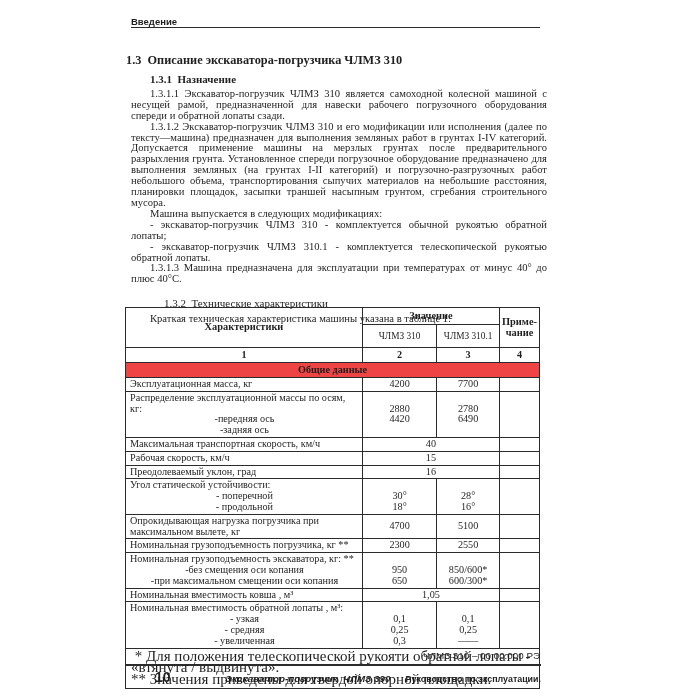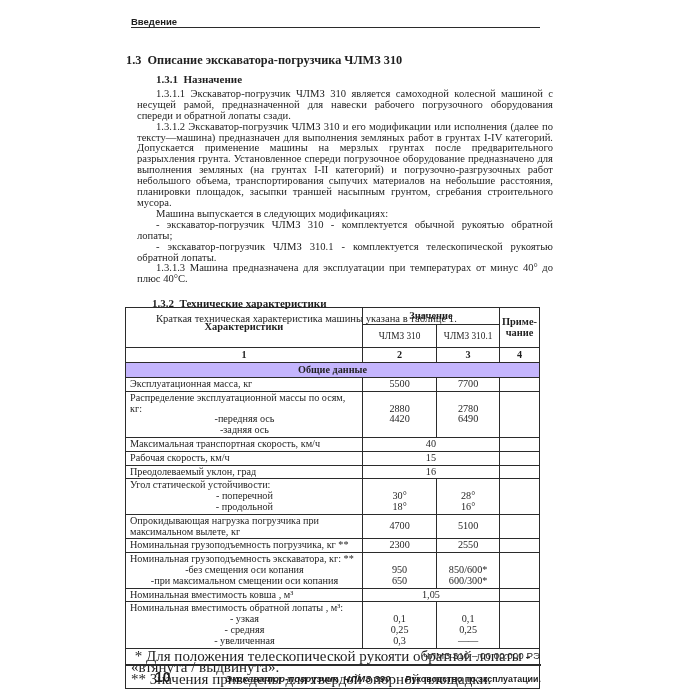--- a/index.html
+++ b/index.html
@@ -10,38 +10,38 @@
   .runhead{position:absolute;left:131px;top:16px;width:409px;
            font-family:"Liberation Sans",sans-serif;border-bottom:1.5px solid #2b2b2b;}
   .rh1{font-size:9.5px;font-weight:bold;}
   .rh2{font-size:8.8px;margin-top:5px;padding-bottom:3px;}
 
   
   .doc-title{position:absolute;top:53px;left:126px;width:415px;
              font-size:12.3px;font-weight:bold;white-space:pre;}
 
   
-  .bodytext{position:absolute;top:74px;left:137px;width:416px;
+  .bodytext{position:absolute;top:74px;left:131px;width:416px;
             font-size:10.6px;line-height:10.9px;text-align:justify;}
   .h31{font-weight:bold;font-size:11px;margin:0 0 4px 19px;white-space:pre;}
   .bodytext p{margin:0;text-indent:19px;}
   .gap-top{margin-top:3px;}
-  .h32{font-weight:bold;font-size:11px;margin:13px 0 5px 15px;white-space:pre;}
+  .h32{font-weight:normal;font-size:11px;margin:13px 0 5px 33px;white-space:pre;}
 
   
   table.spec{position:absolute;top:307px;left:125px;width:415px;border-collapse:collapse;
              font-size:10.2px;line-height:10.8px;color:#1f1f1f;}
   table.spec{border:1.5px solid #2b2b2b;}
   .spec td,.spec th{border:1px solid #2b2b2b;vertical-align:middle;padding:1px 2px;}
   .spec th{font-weight:bold;font-size:10.4px;}
   .spec .model-th{font-weight:normal;font-size:9.3px;height:20px;}
   .spec .vhead{height:14px;}
   .note-th div{line-height:10.5px;}
   .num-row td{font-weight:bold;text-align:center;height:12px;}
-  .band td{background:#c4b5fd;font-weight:bold;text-align:center;height:12px;}
+  .band td{background:#ef4444;font-weight:bold;text-align:center;height:12px;}
   .spec td.c1{text-align:left;padding:1px 3px 1px 4px;}
   .spec td.c1 div.sub{text-align:center;}
   .spec td.vc{text-align:center;}
   .spec td.top{vertical-align:top;}
   .fnrow td{padding:2px 4px 3px 5px;}
   .fn{white-space:pre-wrap;font-size:15px;line-height:11.5px;text-align:left;}
 
   
   .docnum{position:absolute;top:650px;left:126px;width:414px;text-align:right;
           font-family:"Liberation Sans",sans-serif;font-weight:normal;font-size:9.8px;}
@@ -101,21 +101,21 @@
     </tr>
     <tr class="band">
       <td colspan="4">Общие данные</td>
     </tr>
   </thead>
   <tbody>
       <tr>
         <td class="c1">
           <div>Эксплуатационная масса, кг</div>
         </td>
-        <td class="vc">5500</td>
+        <td class="vc">4200</td>
         <td class="vc">7700</td>
         <td></td>
       </tr>
       <tr>
         <td class="c1 top">
           <div>Распределение эксплуатационной массы по осям, кг:</div>
           <div class="sub">-передняя ось</div>
           <div class="sub">-задняя ось</div>
         </td>
         <td class="vc top">

